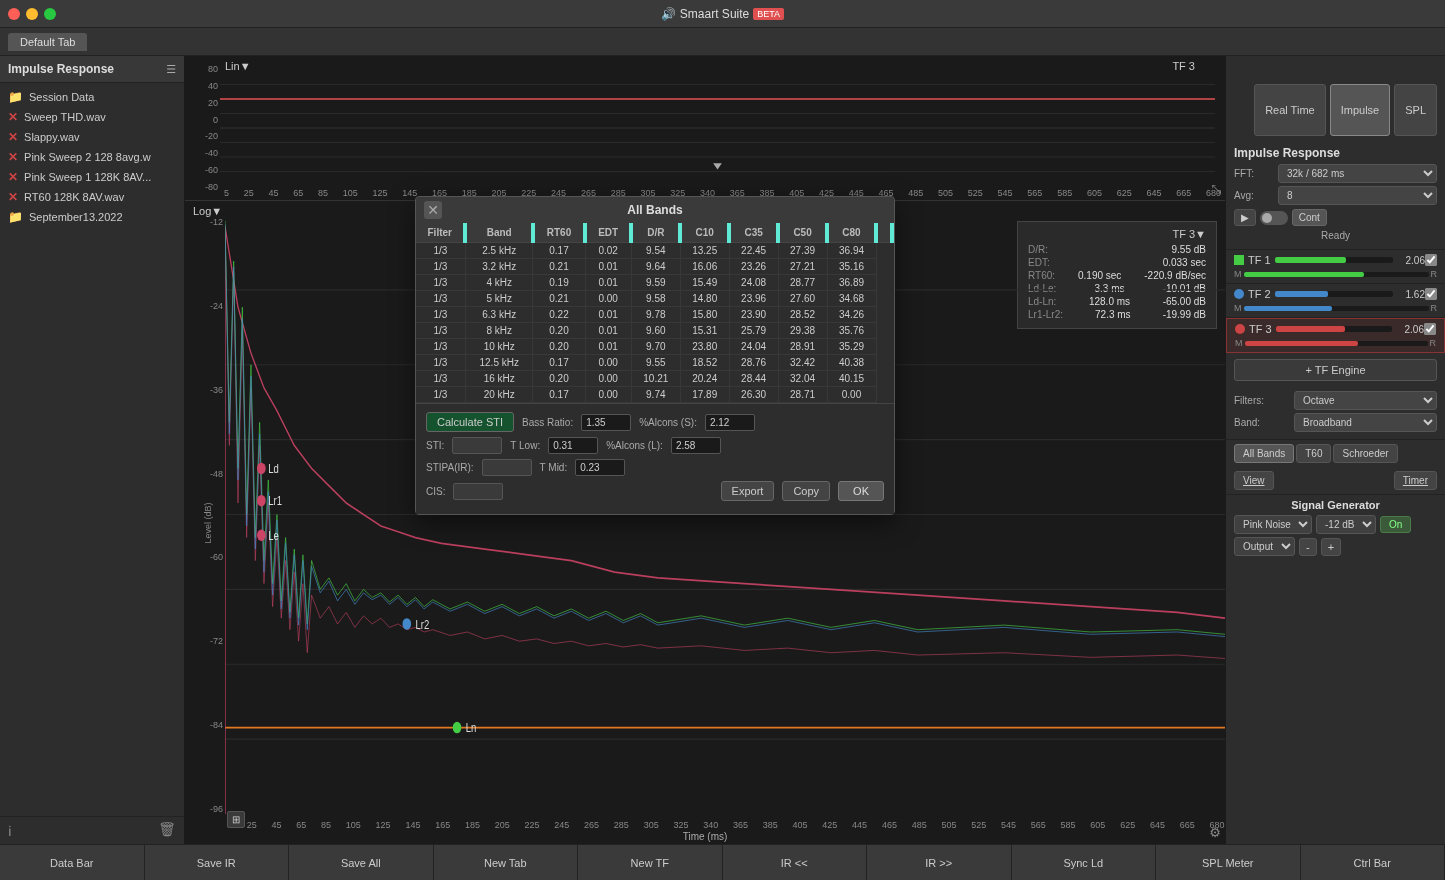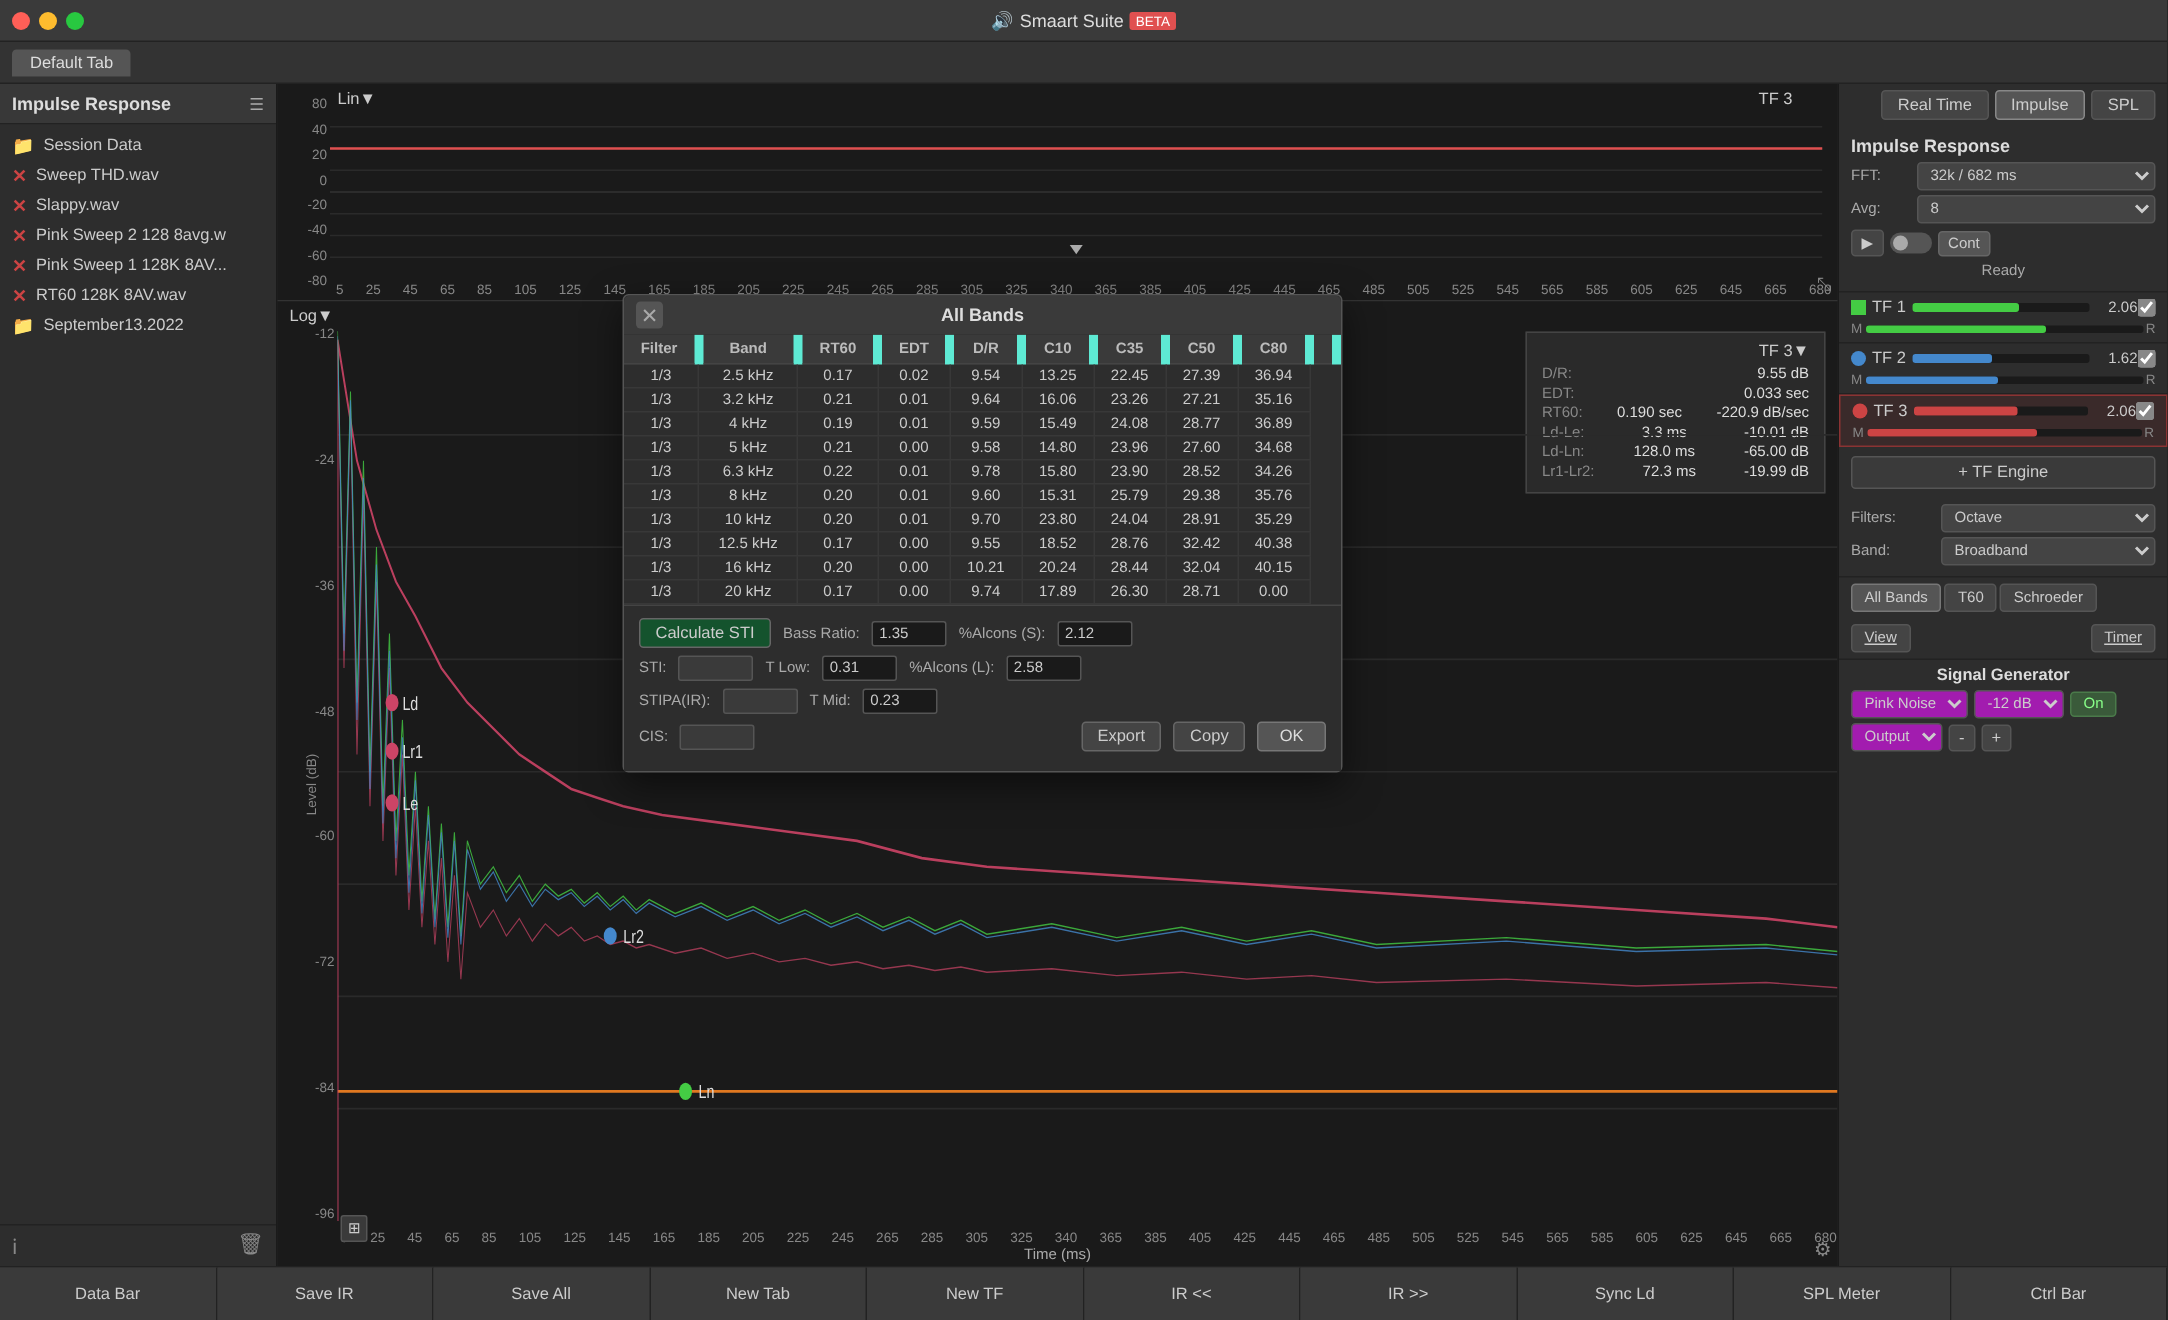--- a/index.html
+++ b/index.html
@@ -364,21 +364,21 @@
       text-align: center;
       margin-bottom: 4px;
     }
     .sig-gen-row {
       display: flex;
       align-items: center;
       gap: 4px;
       margin-bottom: 3px;
     }
     .sig-gen-select {
-      background: #a21caf;
+      background: #404040;
       border: 1px solid #555;
       color: #ccc;
       font-size: 10px;
       padding: 2px 4px;
       border-radius: 3px;
     }
     .sig-gen-on-btn {
       background: #3a5a3a;
       border: 1px solid #4a7a4a;
       color: #8f8;
@@ -444,24 +444,25 @@
       border-right: 1px solid #222;
       color: #ccc;
       font-size: 11px;
       cursor: pointer;
       padding: 0 4px;
     }
     .mode-btn {
       background: #444;
       border: 1px solid #555;
       color: #ccc;
-      padding: 3px 10px;
-      border-radius: 3px;
-      cursor: pointer;
-      font-size: 11px;
+      padding: 19px 10px;
+      border-radius: 3px;
+      cursor: pointer;
+      font-size: 11px;
+      margin-top: 24px;
     }
     .mode-btn-active {
       background: #555;
       border-color: #888;
     }
     .modal {
       position: absolute;
       top: 50px;
       left: 220px;
       width: 480px;
@@ -498,21 +499,21 @@
       width: 100%;
       border-collapse: collapse;
       font-size: 10px;
     }
     .modal-table th {
       background: #3a3a3a;
       padding: 4px 6px;
       text-align: center;
       color: #bbb;
       border-bottom: 1px solid #444;
-      border-right: 6px solid #5eead4;
+      border-right: 4px solid #5eead4;
     }
     .modal-table td {
       padding: 2px 6px;
       text-align: center;
       color: #ccc;
       border-bottom: 1px solid #383838;
       border-right: 1px solid #383838;
     }
     .table-scroll {
       max-height: 200px;

